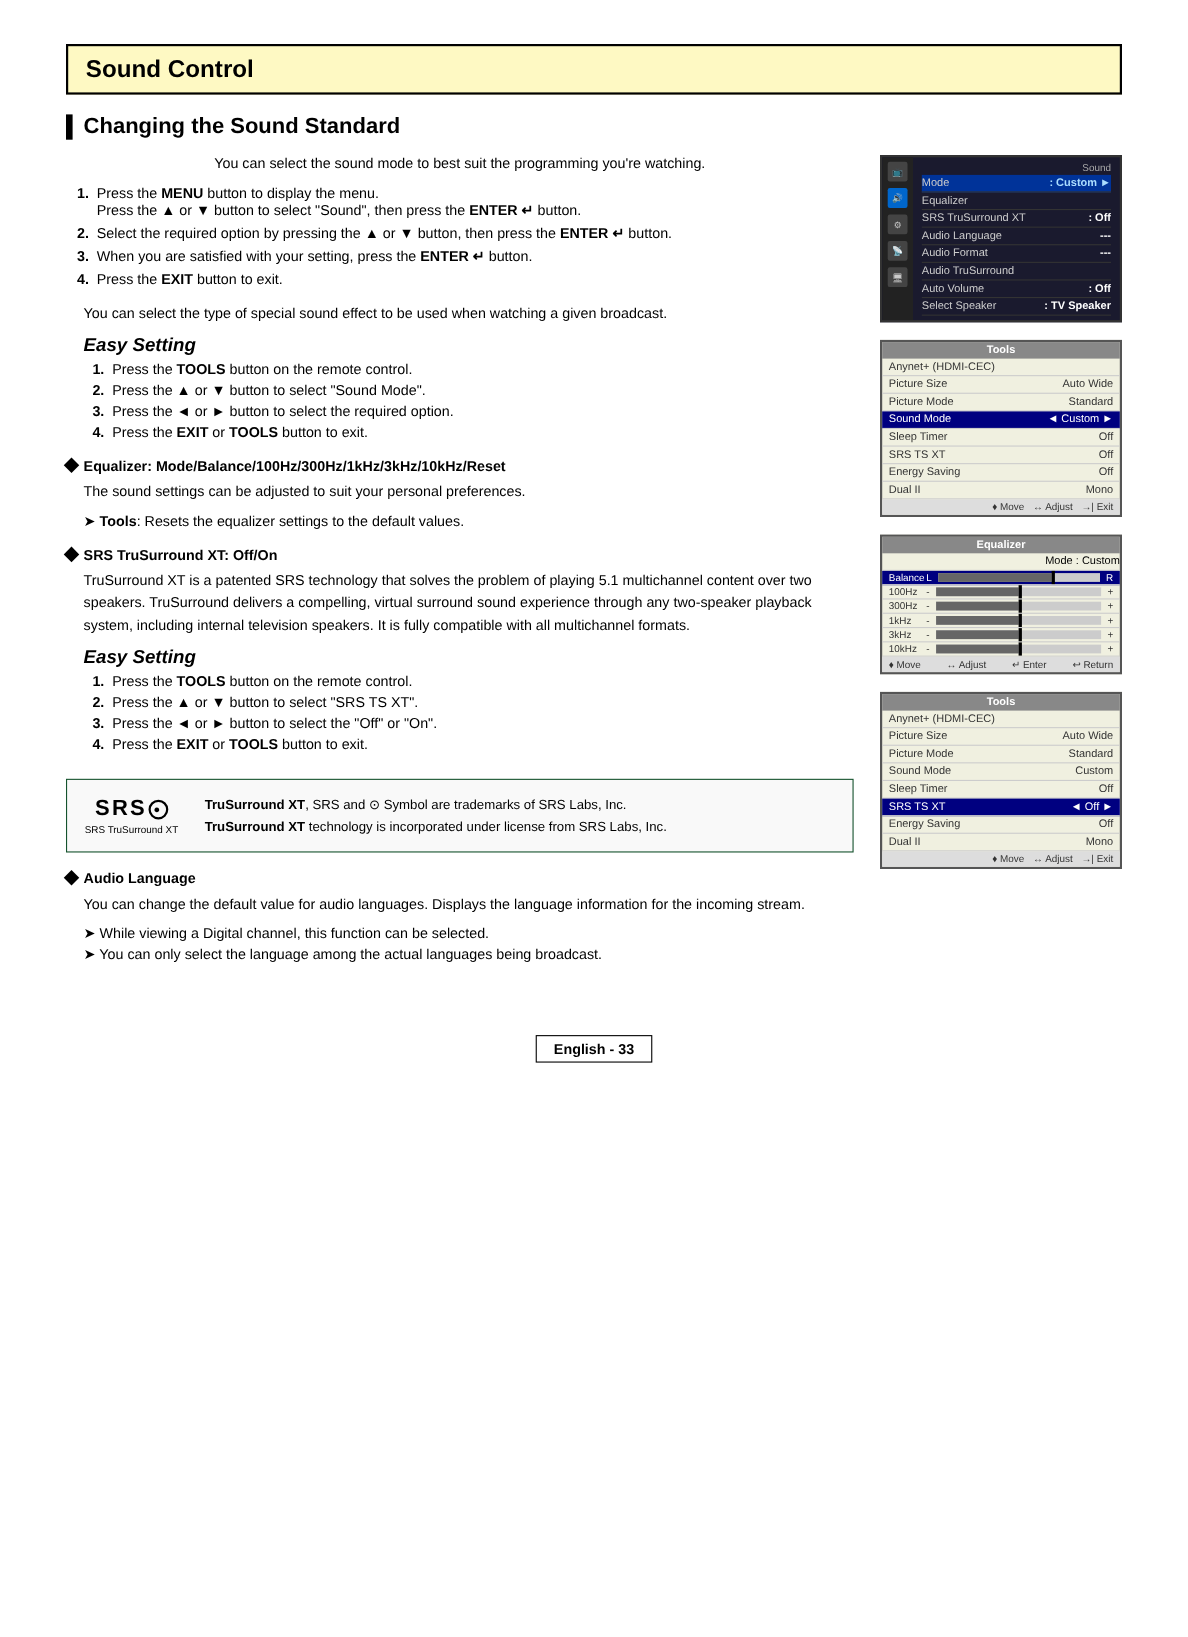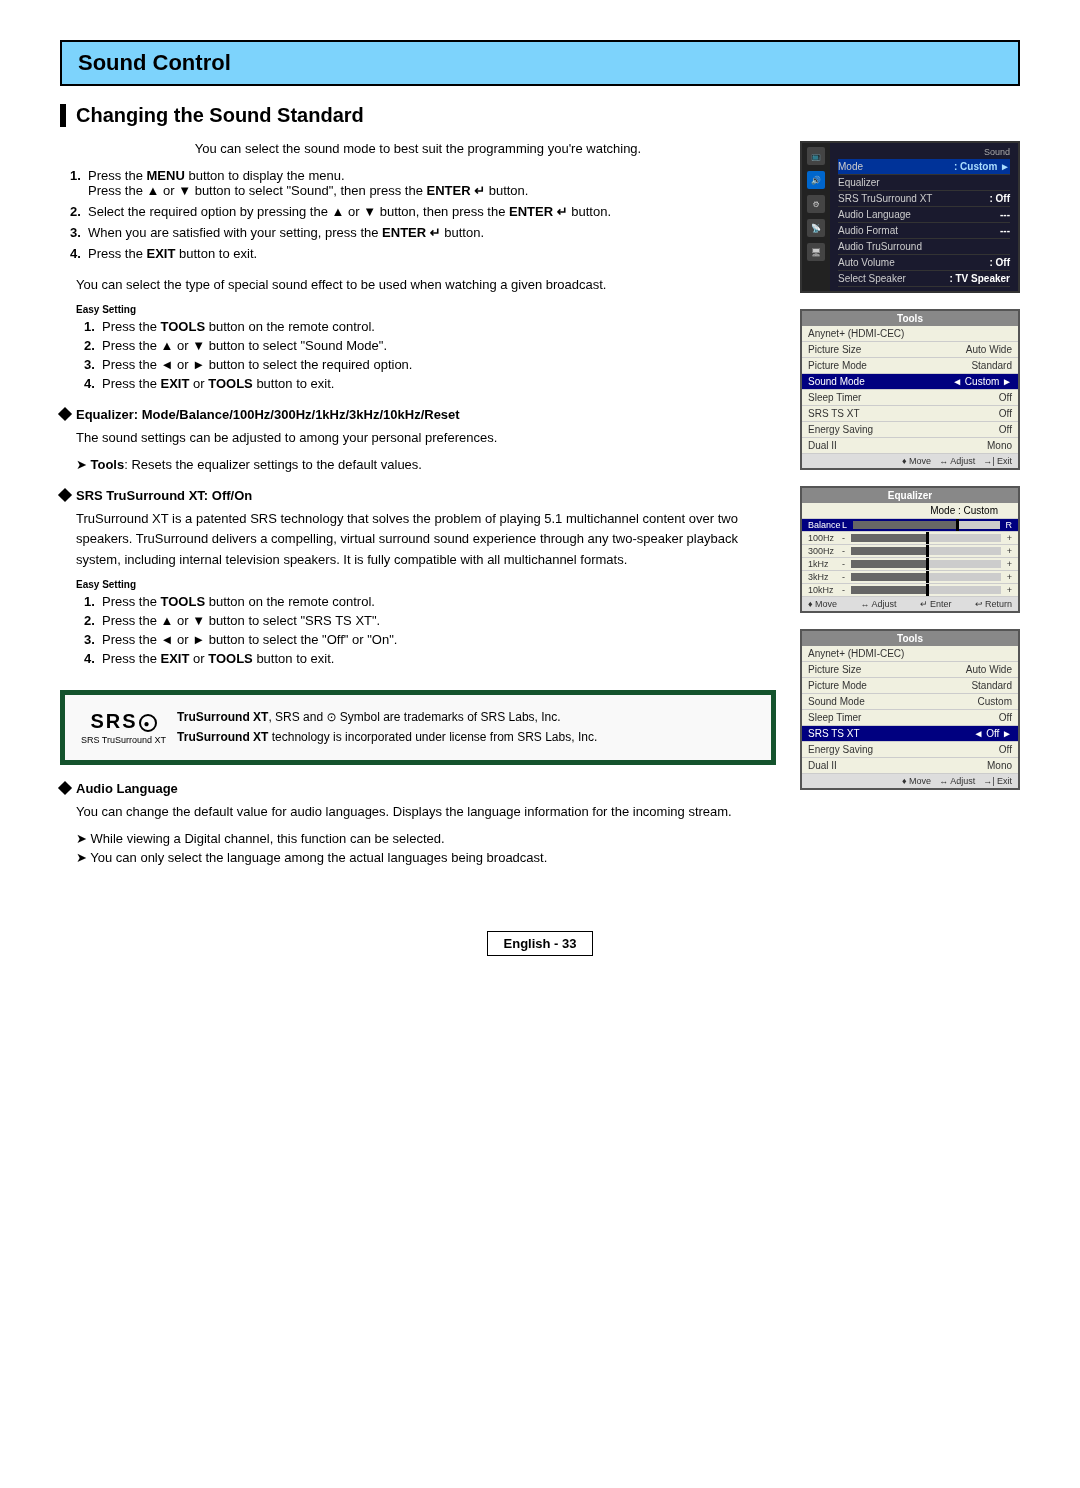--- a/index.html
+++ b/index.html
@@ -18,21 +18,21 @@
       margin: 0 auto;
     }
 
     
     .section-title {
       font-size: 22px;
       font-weight: bold;
       border: 2px solid #000;
       padding: 8px 16px;
       margin-bottom: 18px;
-      background: #7dd3fc;
+      background: #fef9c3;
     }
 
     
     .chapter-title {
       font-size: 20px;
       font-weight: bold;
       border-left: 6px solid #000;
       padding-left: 10px;
       margin-bottom: 14px;
     }
@@ -112,47 +112,48 @@
       margin-left: 16px;
       margin-bottom: 4px;
     }
     .arrow-note::before {
       content: "➤ ";
     }
 
     
     .easy-setting-label {
       font-weight: bold;
-      font-size: 10px;
+      font-size: 17px;
       margin-left: 16px;
       margin-bottom: 4px;
+      font-style: italic;
     }
     .easy-list {
       list-style: none;
       margin-left: 24px;
       margin-bottom: 10px;
     }
     .easy-list li {
       font-size: 13px;
       margin-bottom: 4px;
       padding-left: 18px;
       position: relative;
     }
     .easy-list li .num {
       position: absolute;
       left: 0;
       font-weight: bold;
     }
 
     
     .srs-box {
-      border: 5px solid #14532d;
+      border: 1px solid #14532d;
       padding: 12px 16px;
       display: flex;
-      gap: 11px;
+      gap: 24px;
       align-items: center;
       margin-top: 24px;
       margin-bottom: 16px;
       background: #f9f9f9;
     }
     .srs-logo {
       flex-shrink: 0;
       text-align: center;
     }
     .srs-content {
@@ -280,21 +281,21 @@
       background: #888;
       color: #fff;
       text-align: center;
       padding: 2px;
       font-weight: bold;
       font-size: 10px;
     }
     .eq-mode {
       display: flex;
       justify-content: flex-end;
-      padding: 2px 20px;
+      padding: 2px 0;
       font-size: 10px;
       border-bottom: 1px solid #ccc;
     }
     .eq-row {
       display: flex;
       align-items: center;
       padding: 1px 6px;
       border-bottom: 1px solid #ccc;
       gap: 4px;
     }
@@ -377,21 +378,21 @@
           <li><span class="num">3.</span>Press the ◄ or ► button to select the required option.</li>
           <li><span class="num">4.</span>Press the <b>EXIT</b> or <b>TOOLS</b> button to exit.</li>
         </ol>
       </div>
 
       <div class="diamond-section">
         <div class="diamond-header">
           <span class="diamond"></span>
           <span>Equalizer: Mode/Balance/100Hz/300Hz/1kHz/3kHz/10kHz/Reset</span>
         </div>
-        <p class="section-body">The sound settings can be adjusted to among your personal preferences.</p>
+        <p class="section-body">The sound settings can be adjusted to suit your personal preferences.</p>
         <p class="arrow-note"><b>Tools</b>: Resets the equalizer settings to the default values.</p>
       </div>
 
       <div class="diamond-section">
         <div class="diamond-header">
           <span class="diamond"></span>
           <span>SRS TruSurround XT: Off/On</span>
         </div>
         <p class="section-body">TruSurround XT is a patented SRS technology that solves the problem of playing 5.1 multichannel content over two speakers. TruSurround delivers a compelling, virtual surround sound experience through any two-speaker playback system, including internal television speakers. It is fully compatible with all multichannel formats.</p>
         <div class="easy-setting-label">Easy Setting</div>

